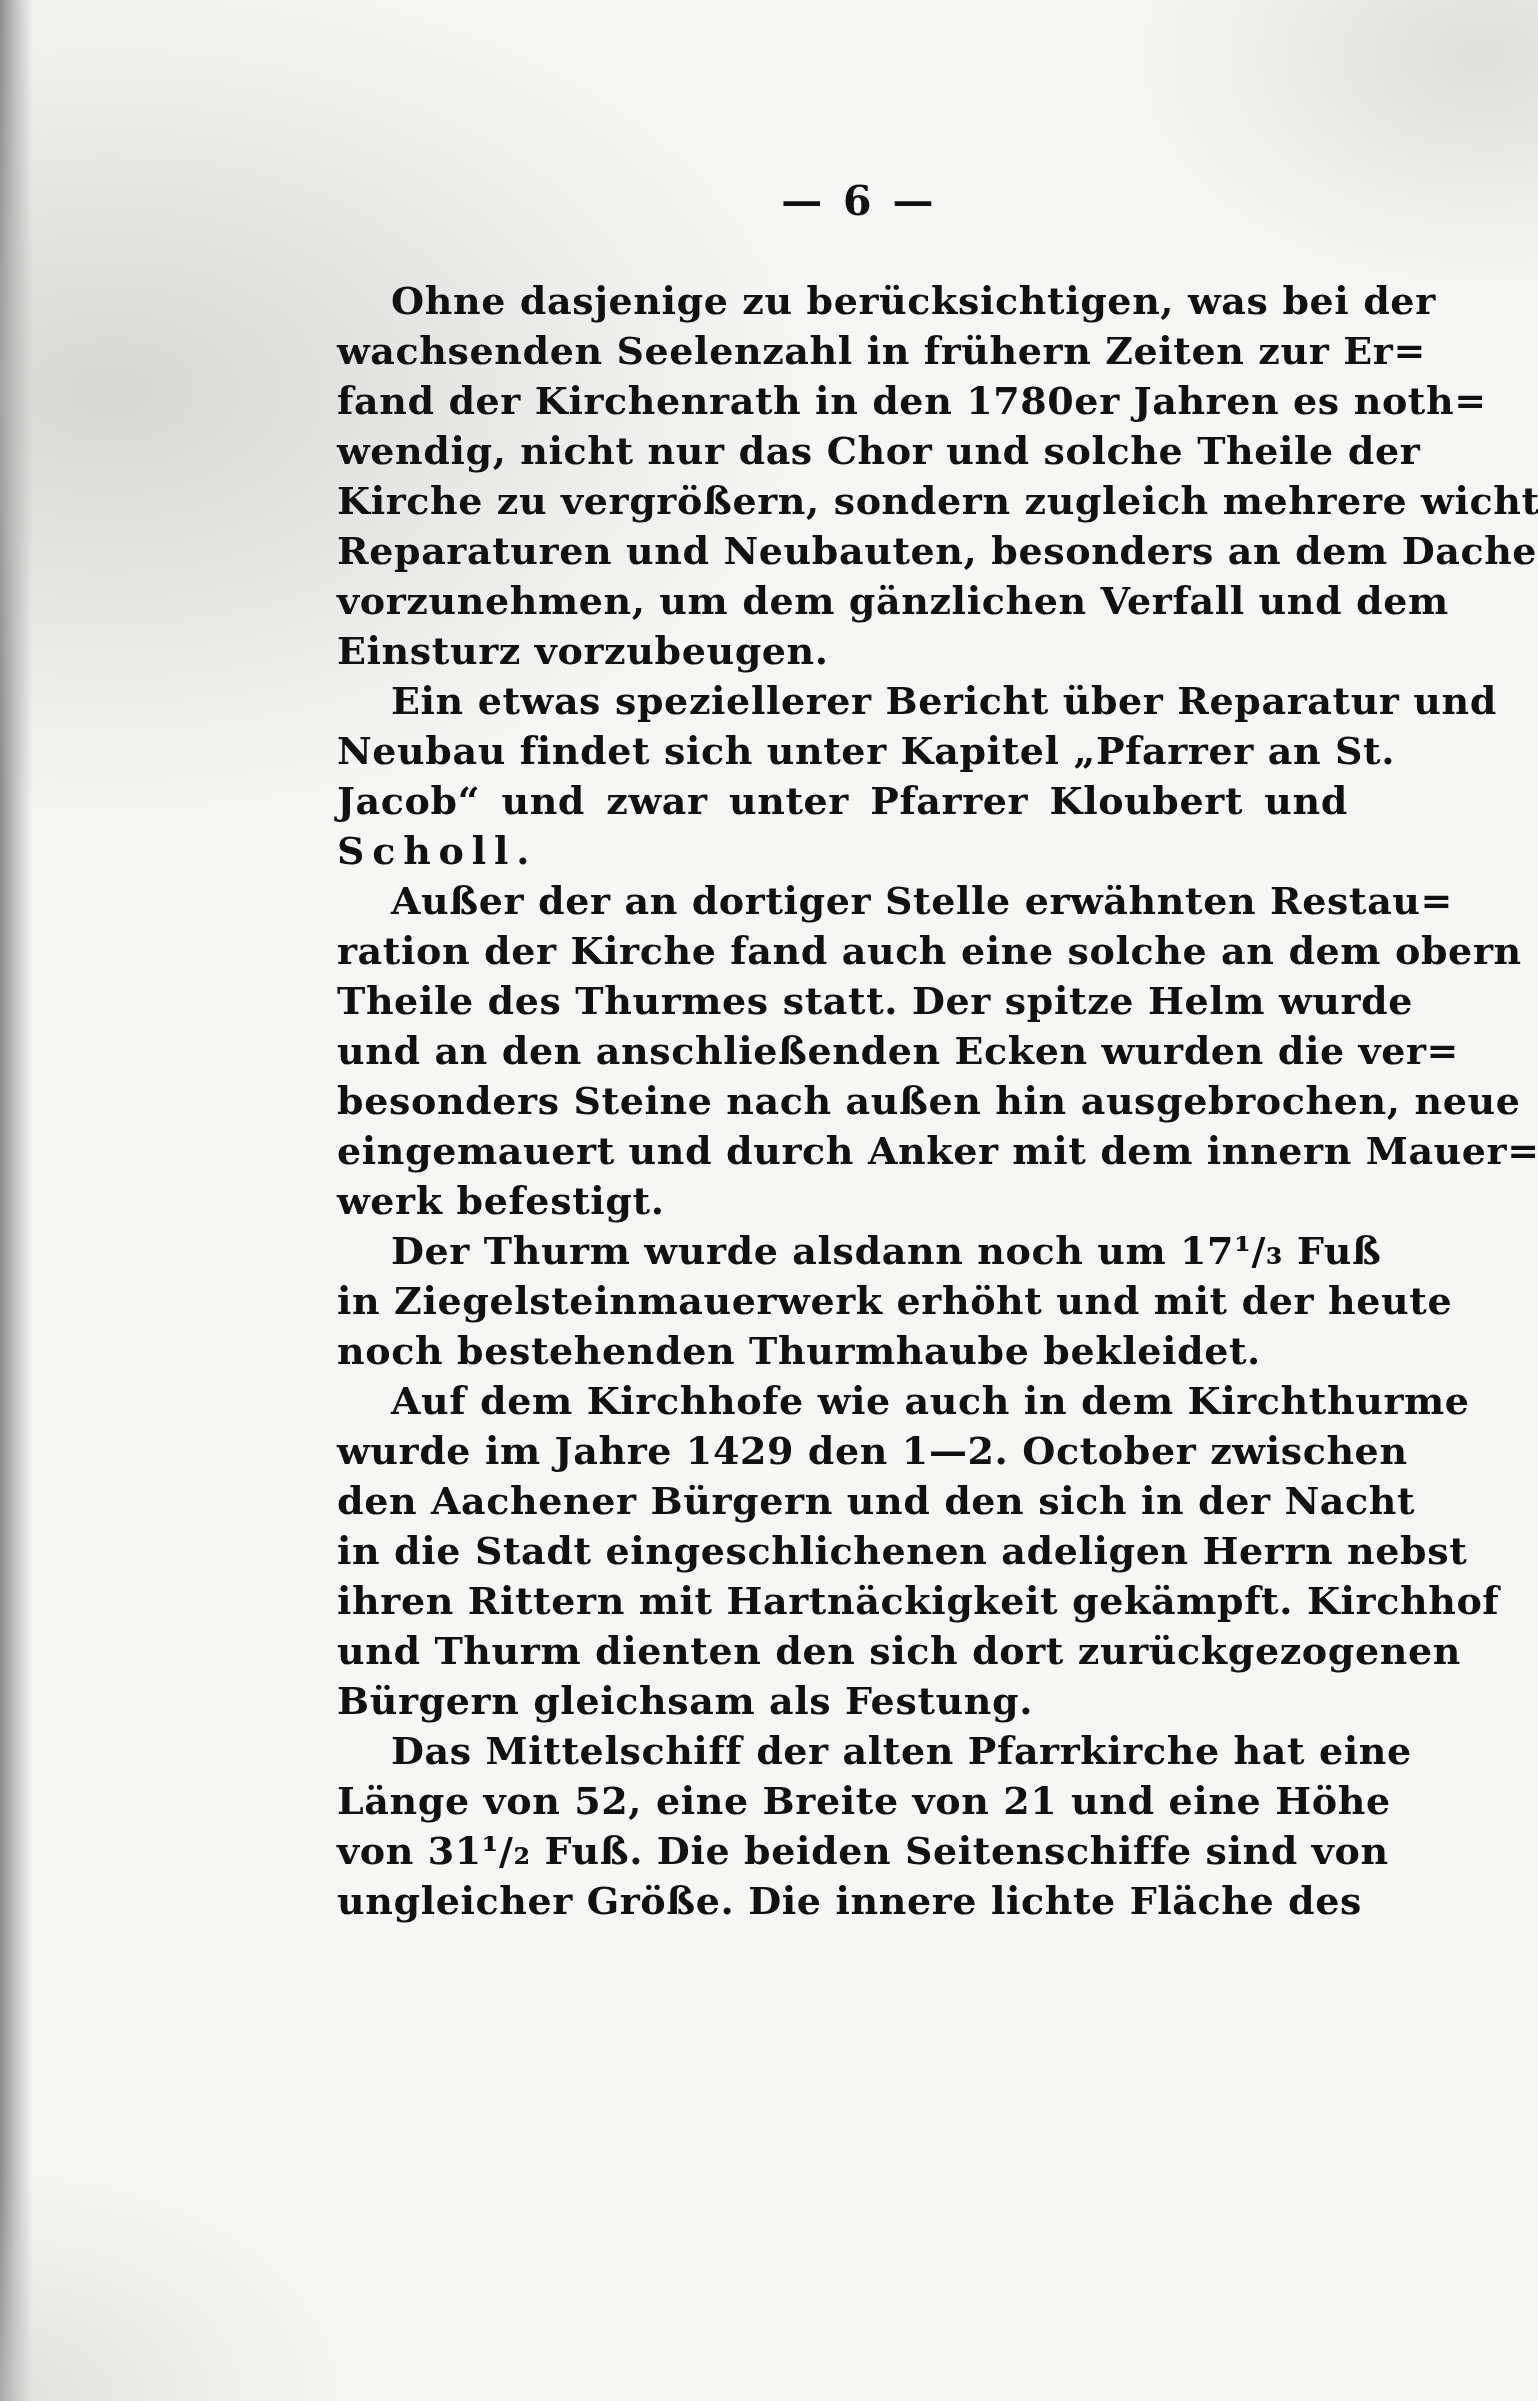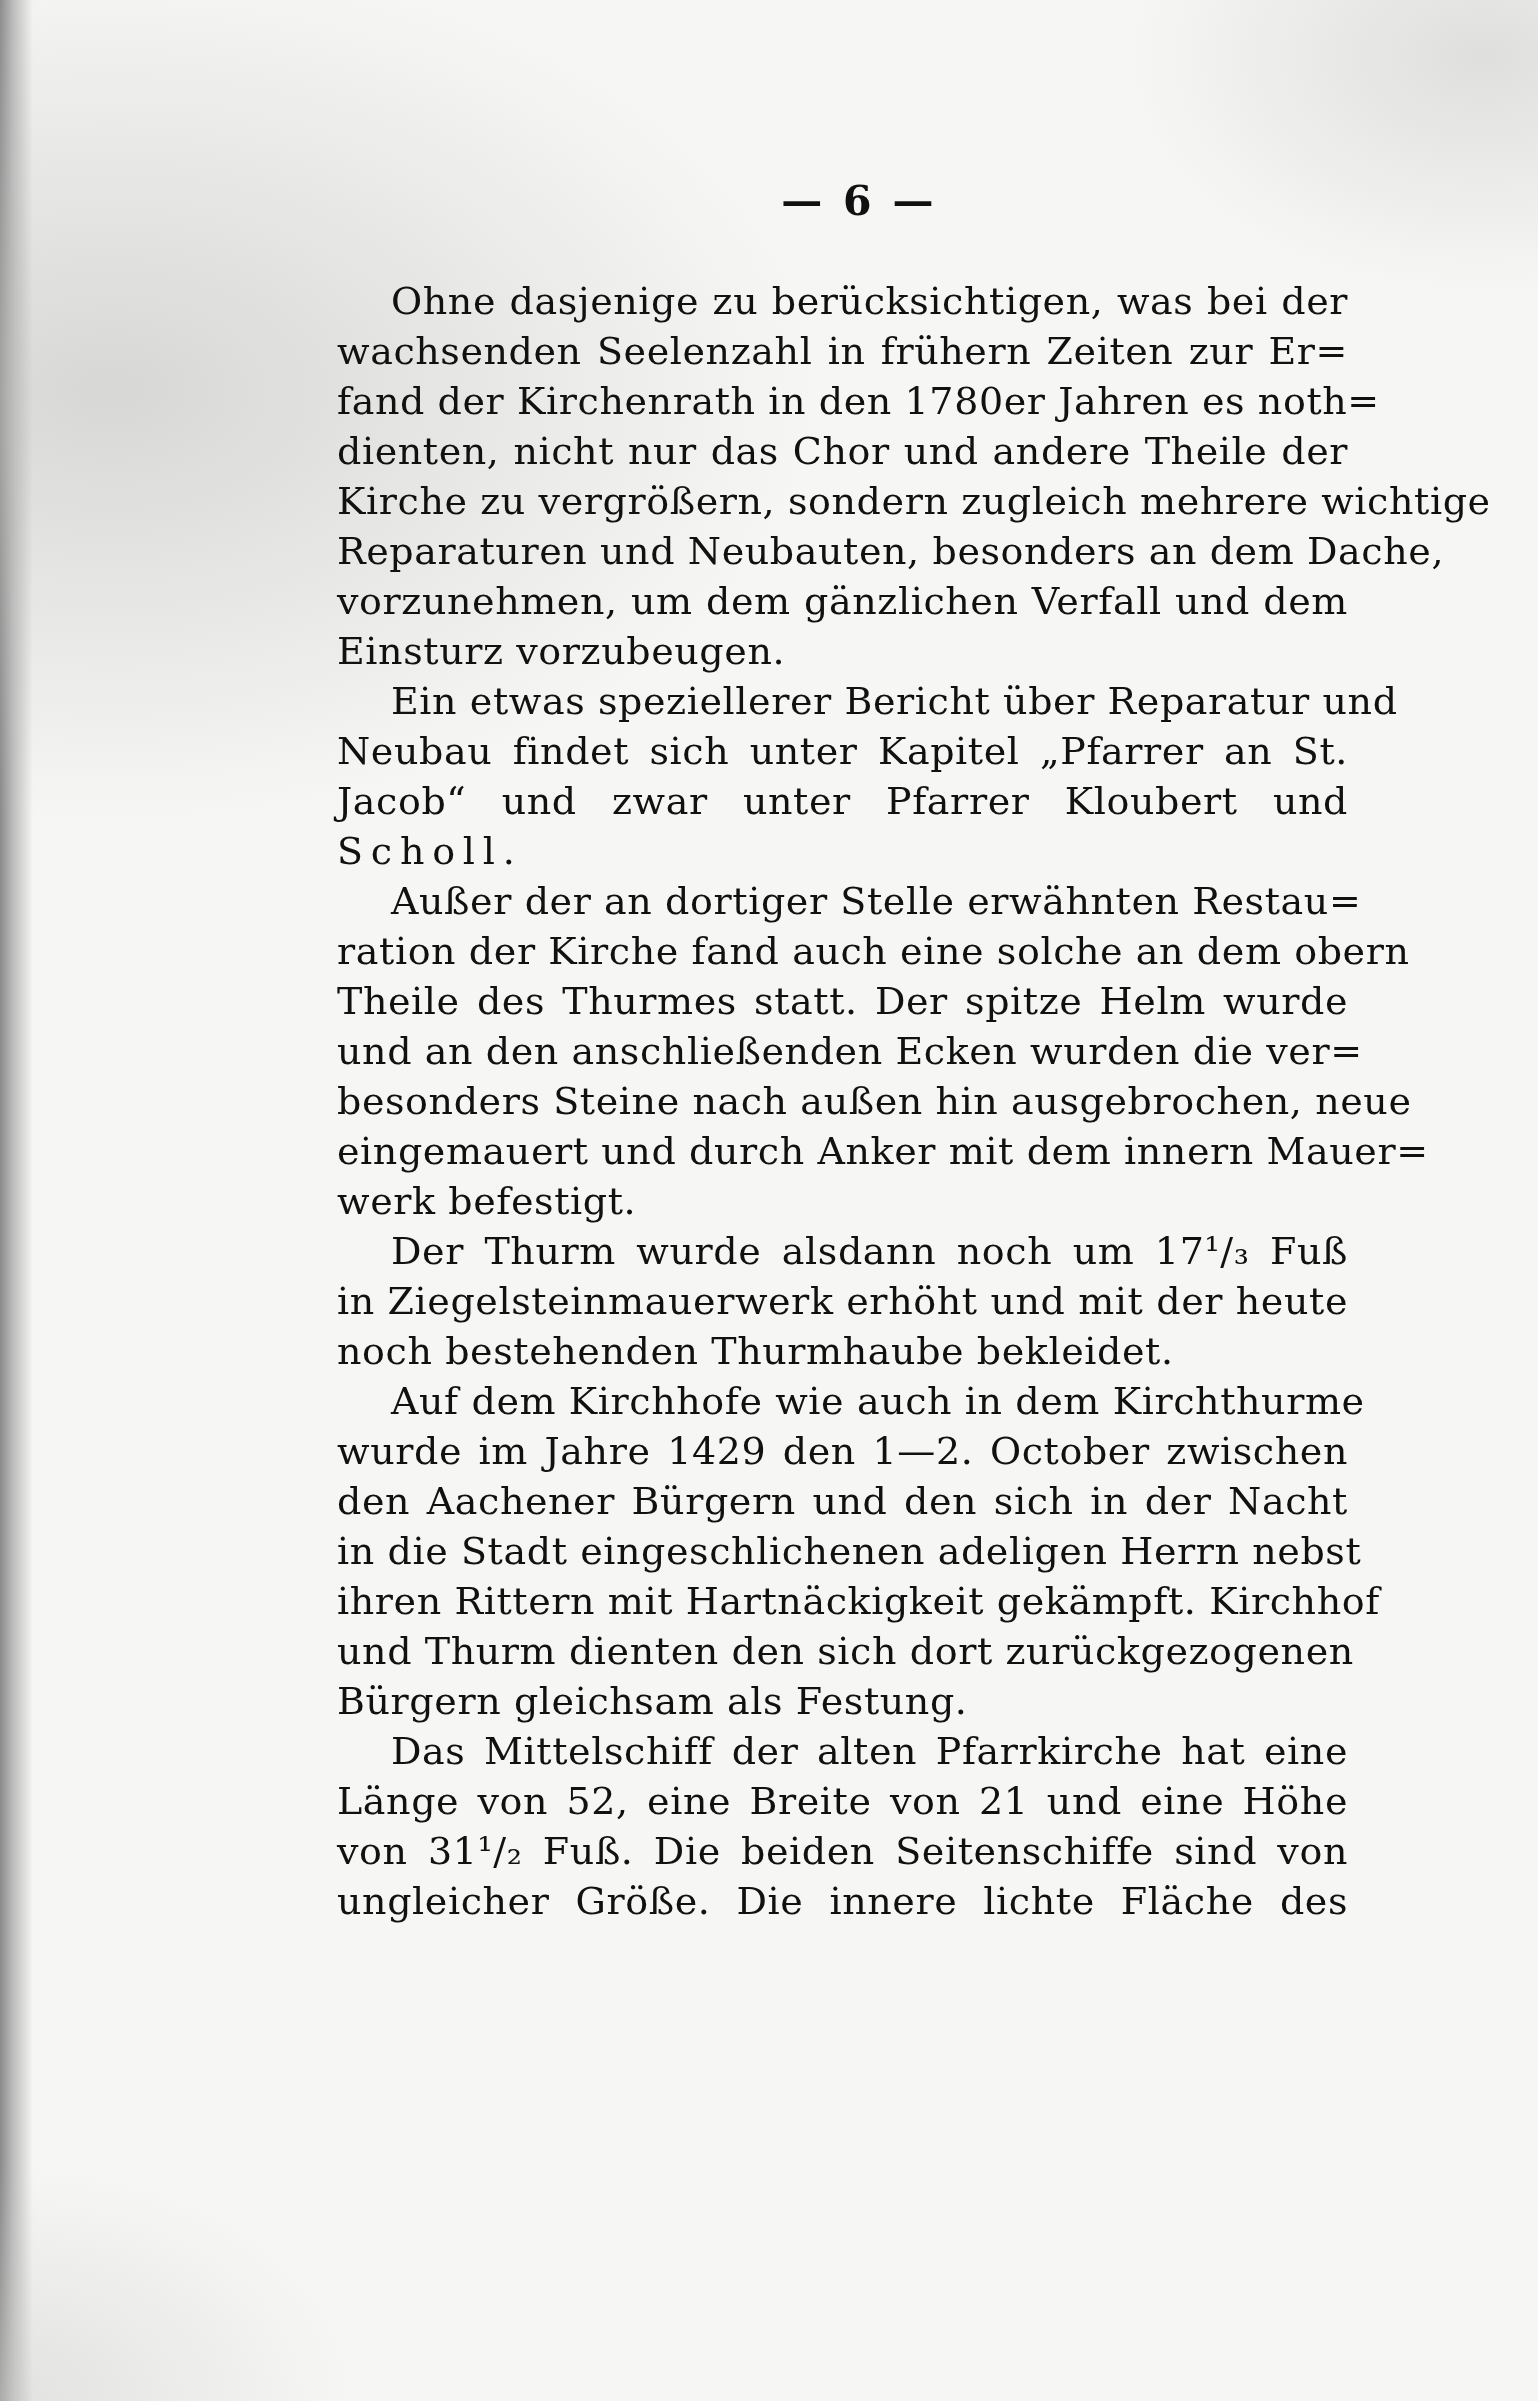--- a/index.html
+++ b/index.html
@@ -26,21 +26,21 @@
     background:radial-gradient(ellipse 502px 334px at 0px 502px, rgba(205,205,203,0.5), rgba(246,246,244,0) 70%);
   }
   .page-number {
     position:absolute; left:686px; top:177px; width:346px; text-align:center;
     font-size:41px; letter-spacing:3.3px; font-weight:bold;
   }
   .text-block {
     position:absolute; left:337px; top:276px; width:1011px;
   }
   .line {
-    height:50px; line-height:50px; font-size:38px; font-weight:normal;
+    height:50px; line-height:50px; font-size:38px; font-weight:bold;
     white-space:nowrap; text-align:justify; text-align-last:justify;
     letter-spacing:0.6px;
   }
   .line.indent { padding-left:54px; }
   .line.last { text-align-last:left; }
   .line.spaced { letter-spacing:7.8px; }
 </style>
 </head>
 <body>
 
@@ -49,21 +49,21 @@
 <div class="shade-top-right"></div>
 <div class="shade-bottom-left"></div>
 
 <div class="page-number">— 6 —</div>
 
 <div class="text-block">
 
   <div class="line indent">Ohne dasjenige zu berücksichtigen, was bei der</div>
   <div class="line">wachsenden Seelenzahl in frühern Zeiten zur Er=</div>
   <div class="line">fand der Kirchenrath in den 1780er Jahren es noth=</div>
-  <div class="line">dienten, nicht nur das Chor und andere Theile der</div>
+  <div class="line">wendig, nicht nur das Chor und solche Theile der</div>
   <div class="line">Kirche zu vergrößern, sondern zugleich mehrere wichtige</div>
   <div class="line">Reparaturen und Neubauten, besonders an dem Dache,</div>
   <div class="line">vorzunehmen, um dem gänzlichen Verfall und dem</div>
   <div class="line last">Einsturz vorzubeugen.</div>
 
   <div class="line indent">Ein etwas speziellerer Bericht über Reparatur und</div>
   <div class="line">Neubau findet sich unter Kapitel „Pfarrer an St.</div>
   <div class="line">Jacob“ und zwar unter Pfarrer Kloubert und</div>
   <div class="line last spaced">Scholl.</div>
 

